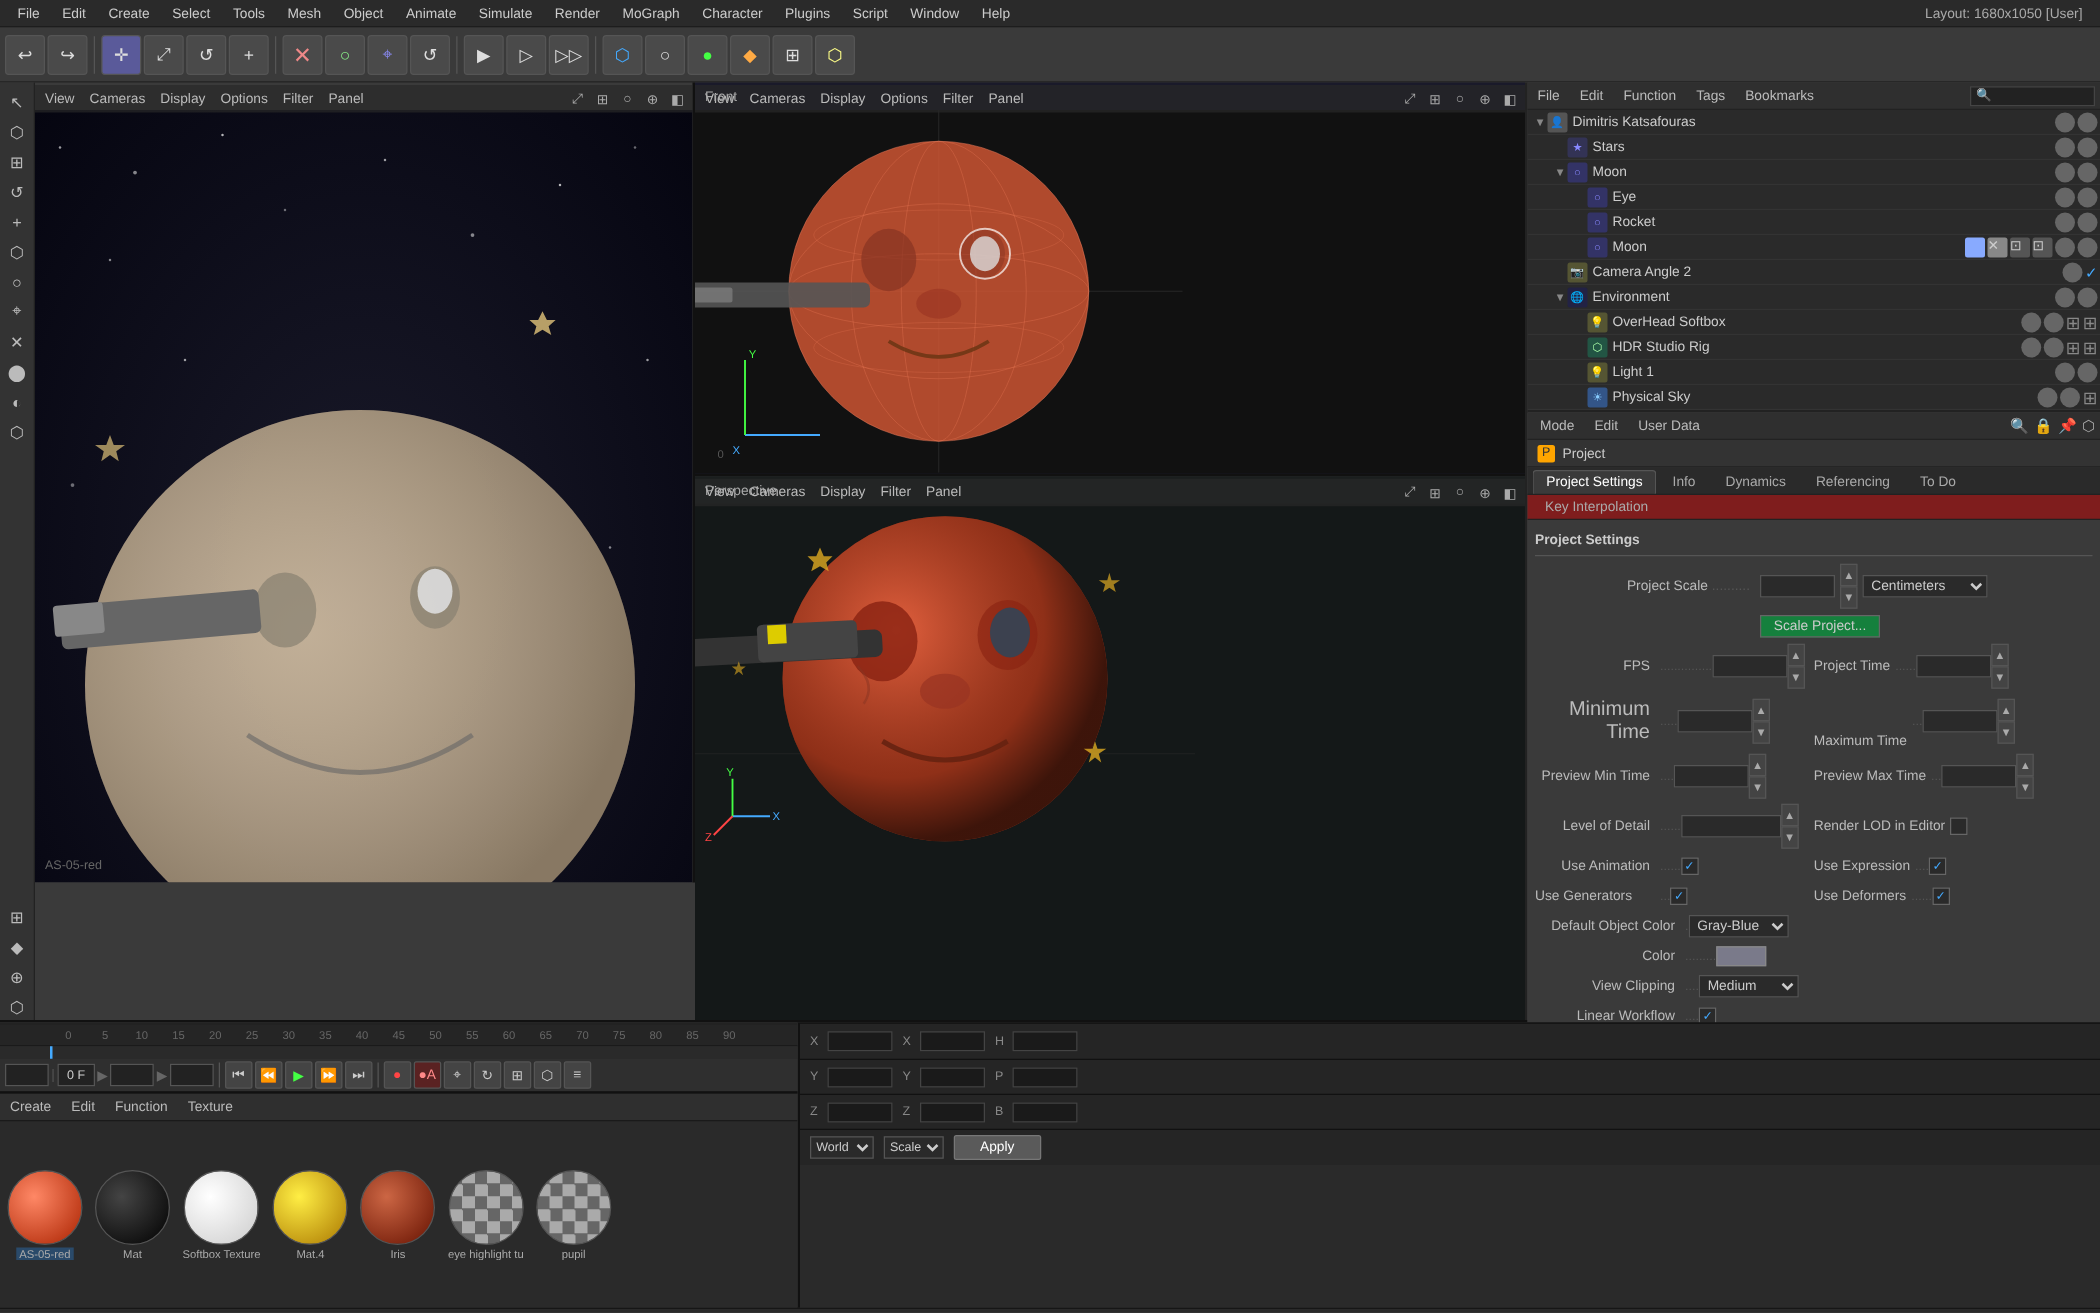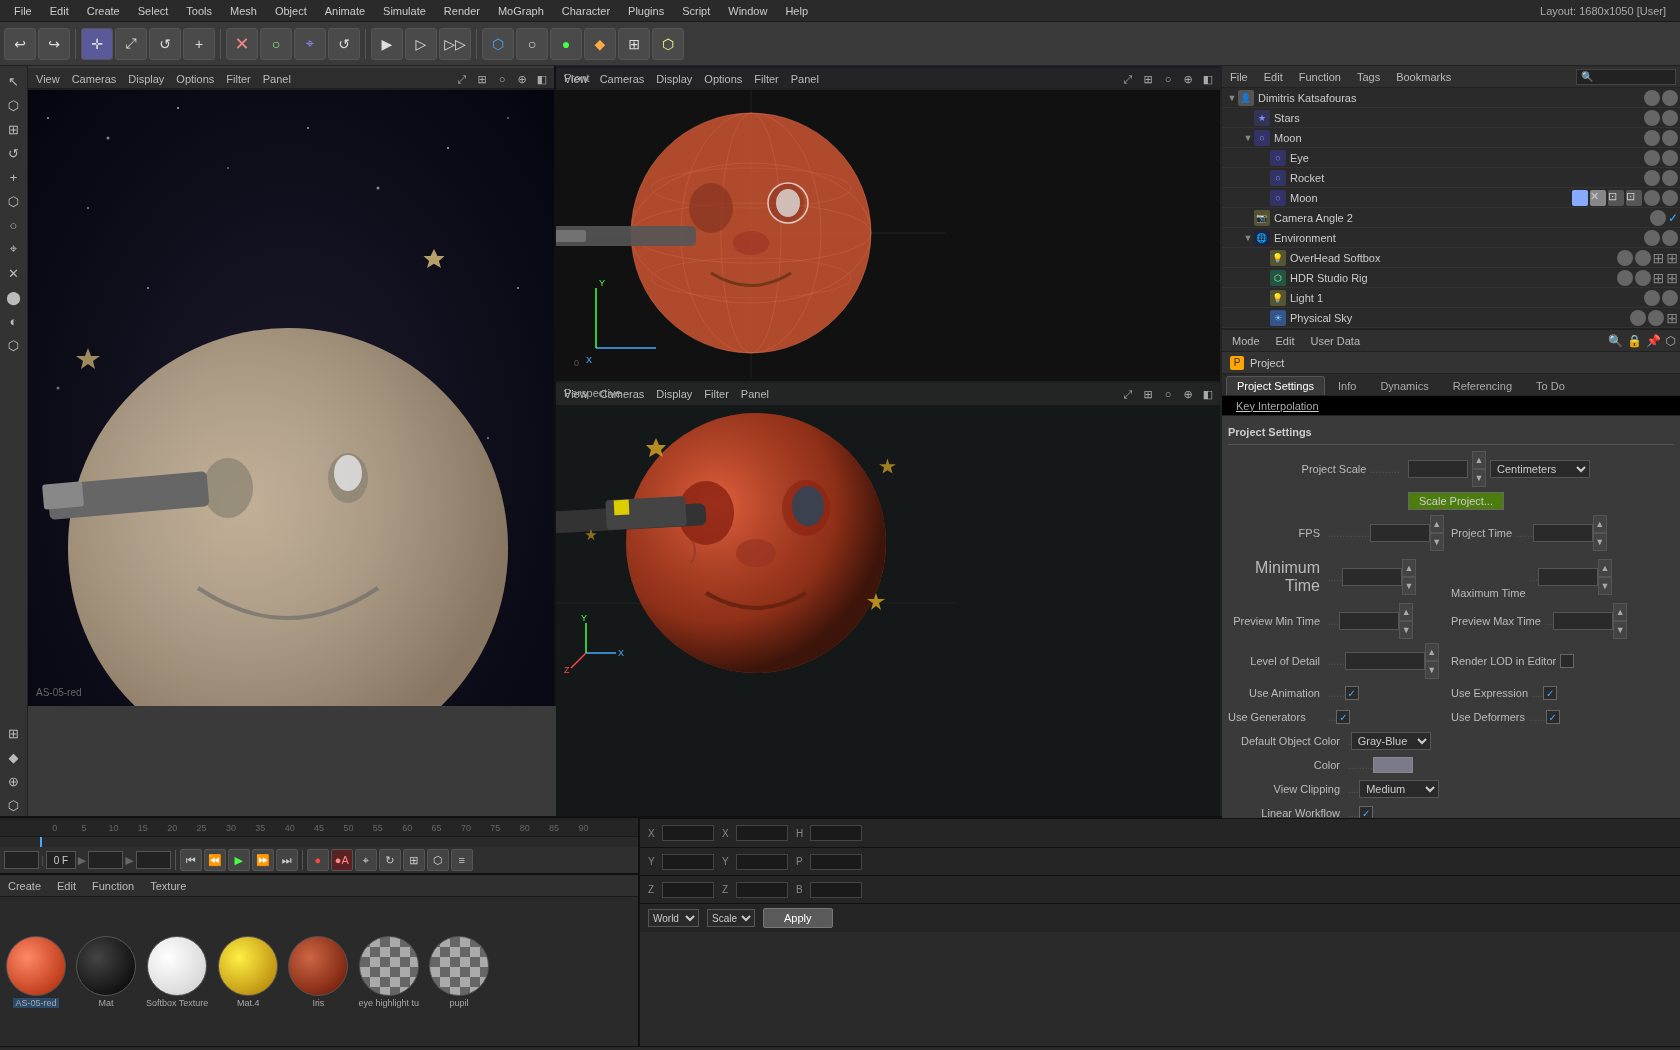--- a/index.html
+++ b/index.html
@@ -421,21 +421,21 @@
     .color-swatch {
       width: 40px;
       height: 16px;
       background: #7a7a8a;
       border: 1px solid #888;
       cursor: pointer;
     }
 
     .scale-project-btn {
       height: 18px;
-      background: #4d7c0f;
+      background: #15803d;
       border: 1px solid #666;
       color: #ccc;
       font-size: 11px;
       padding: 0 10px;
       cursor: pointer;
     }
 
     
     #timeline-area {
       height: 55px;
@@ -1049,21 +1049,21 @@
         </div>
 
         <div id="am-tabs" style="height:22px; background:#2a2a2a; display:flex; align-items:flex-end; padding:0 4px; border-bottom:1px solid #222; flex-wrap:wrap;">
           <div class="am-tab active">Project Settings</div>
           <div class="am-tab">Info</div>
           <div class="am-tab">Dynamics</div>
           <div class="am-tab">Referencing</div>
           <div class="am-tab">To Do</div>
         </div>
 
-        <div style="height:20px; background:#000000; display:flex; align-items:center; padding:0 8px; border-bottom:1px solid #222;text-decoration:underline;">
+        <div style="height:20px; background:#7f1d1d; display:flex; align-items:center; padding:0 8px; border-bottom:1px solid #222;">
           <div style="font-size:11px; color:#aaa; cursor:pointer; padding:1px 6px;">Key Interpolation</div>
         </div>
 
         <div id="am-content" style="flex:1; overflow-y:auto; background:#3a3a3a; padding:6px;">
 
           <div class="settings-section-title">Project Settings</div>
 
           <div class="settings-row">
             <div class="settings-label">
               <span>Project Scale</span>

